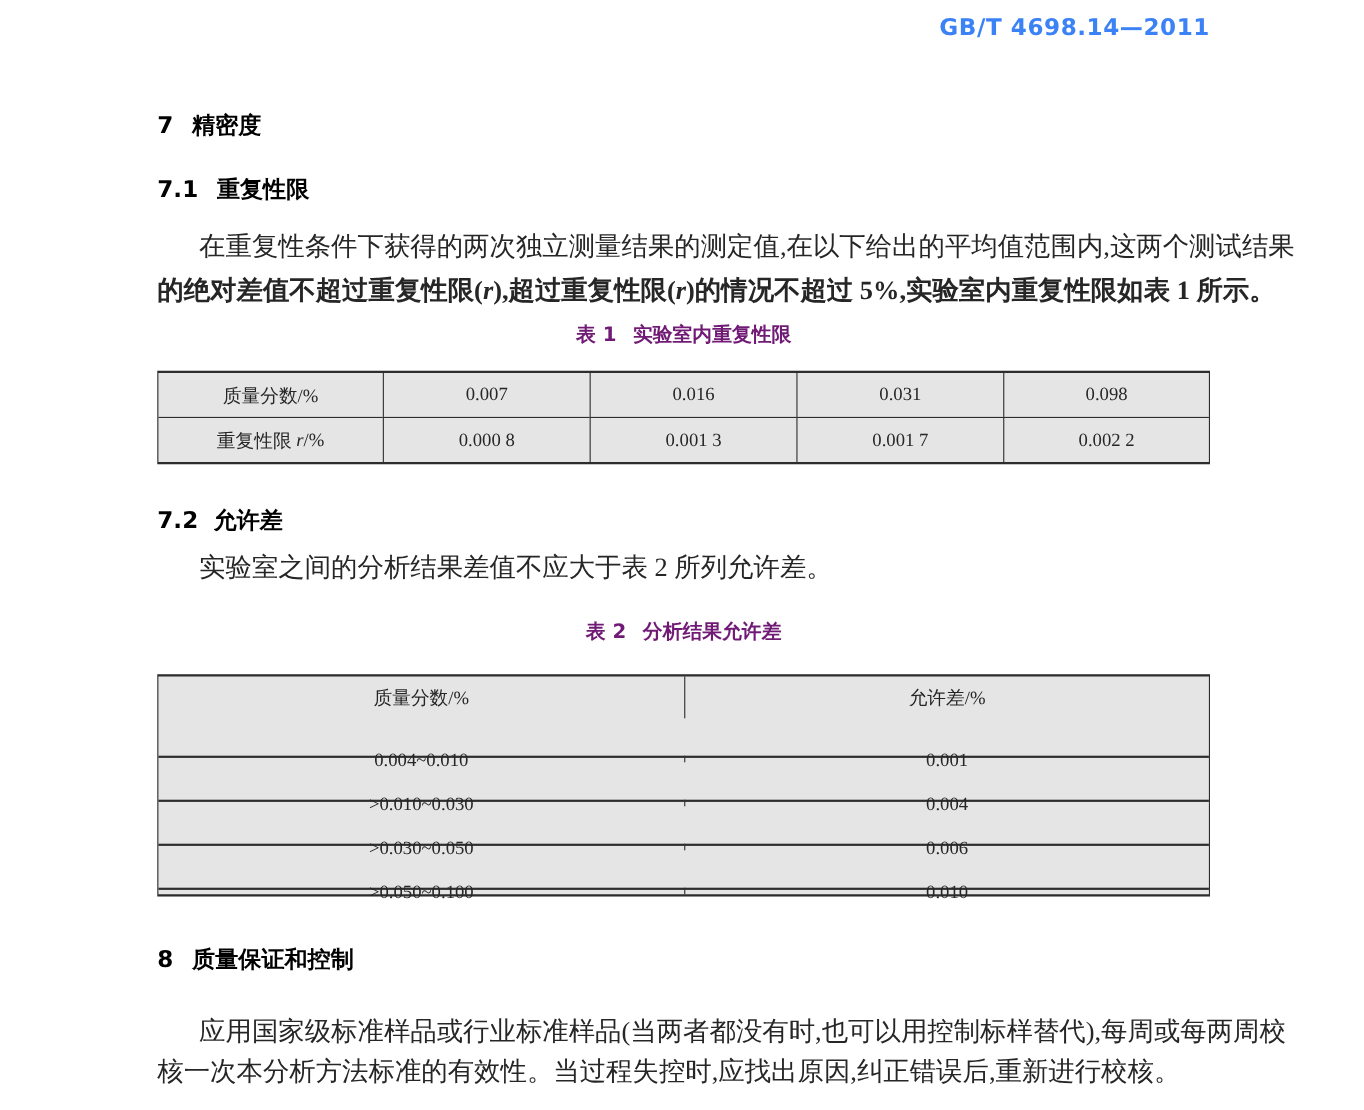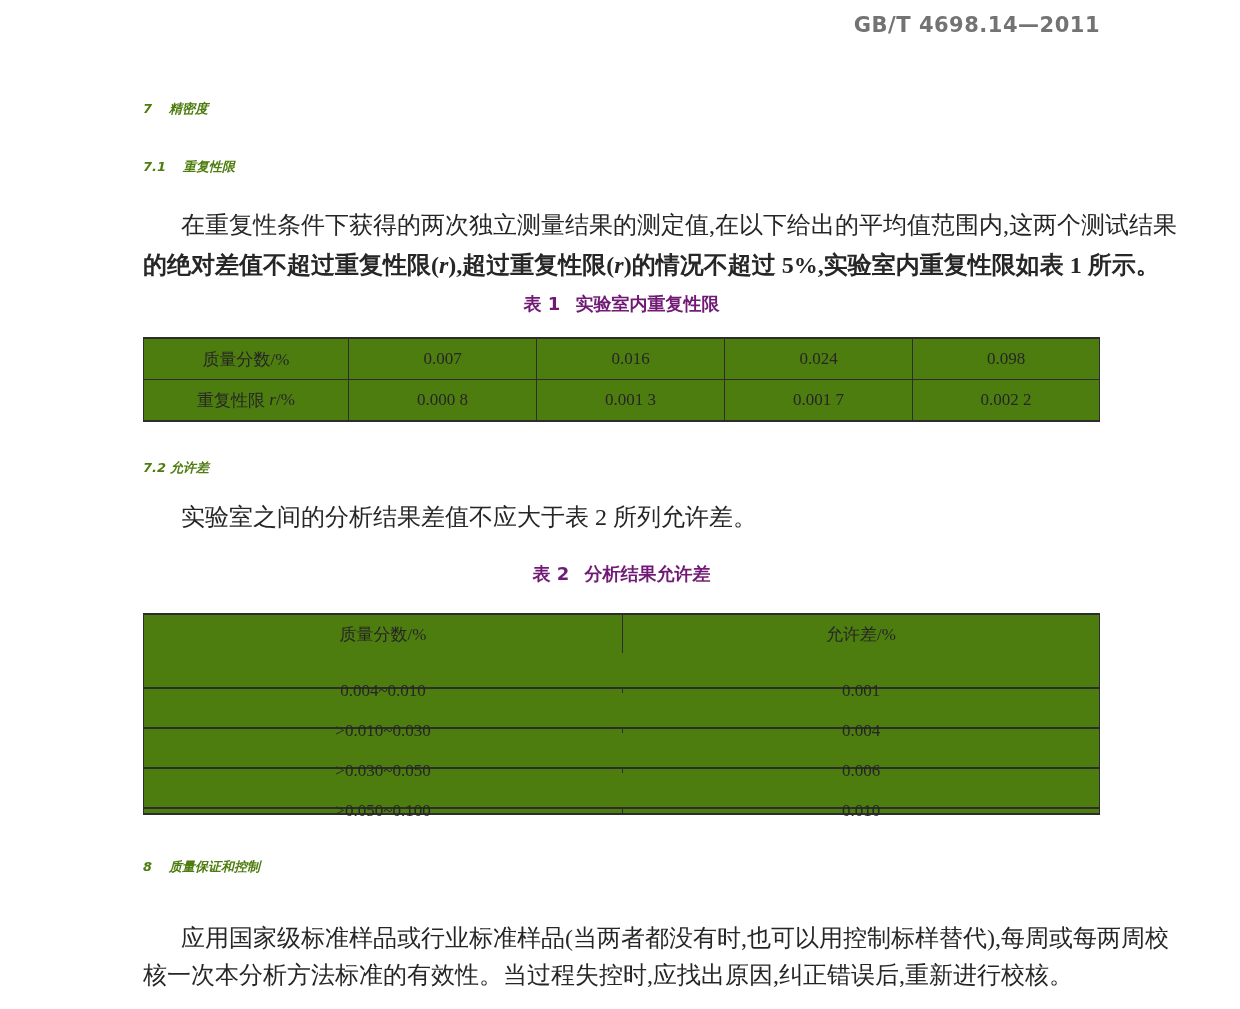--- a/index.html
+++ b/index.html
@@ -5,43 +5,43 @@
   html,body{margin:0;padding:0;}
   body{
     width:1240px;height:1009px;position:relative;background:#ffffff;
     font-family:"Liberation Serif","DejaVu Serif",serif;color:#242424;
     overflow:hidden;
   }
   .abs{position:absolute;}
   .doc-number{
     top:13px;left:143px;width:957px;text-align:right;
     font-family:"DejaVu Sans","Liberation Sans",sans-serif;
-    font-weight:700;font-size:21px;letter-spacing:0.5px;color:#737373;
+    font-weight:700;font-size:21px;letter-spacing:0.5px;color:#3b82f6;
   }
   .heading{
     left:143px;width:957px;white-space:nowrap;
     font-family:"DejaVu Sans","Liberation Sans",sans-serif;
-    font-weight:700;font-size:13px;color:#4d7c0f;font-style:italic;
+    font-weight:700;font-size:21px;color:#000000;
   }
   .heading .h-num{margin-right:17px;}
   .para{
     left:143px;width:957px;font-size:24px;line-height:26px;
     white-space:nowrap;color:#262626;
   }
   .indent{padding-left:38px;}
   .caption{
     left:143px;width:957px;text-align:center;white-space:nowrap;
     font-family:"DejaVu Sans","Liberation Sans",sans-serif;
     font-weight:700;font-size:18px;color:#701a75;
   }
   .caption .cap-label{margin-right:15px;}
   .tbl{
     left:143px;width:957px;display:grid;box-sizing:border-box;
     border:1px solid #2d2d2d;border-top:2px solid #2d2d2d;border-bottom:2px solid #2d2d2d;
-    font-size:17px;background:#4d7c0f;
+    font-size:17px;background:#e5e5e5;
   }
   .tbl1{top:337px;grid-template-columns:204px 188px 188px 188px auto;grid-template-rows:40px 41px;}
   .tbl2{top:613px;grid-template-columns:478px auto;grid-template-rows:38px 40px 40px 40px 40px;}
   .cell{
     display:flex;align-items:center;justify-content:center;
     box-sizing:border-box;border-left:1px solid #2d2d2d;
     white-space:pre;color:#262626;
   }
   .cell.first-col{border-left:none;}
   .tbl1 .cell.row-next{border-top:1px solid #2d2d2d;}
@@ -65,31 +65,31 @@
 <div class="abs para" style="top:252px;font-weight:bold;"><span>的绝对差值不超过重复性限(</span><span class="it">r</span><span>),超过重复性限(</span><span class="it">r</span><span>)的情况不超过 5%,实验室内重复性限如表 1 所示。</span></div>
 
 <div class="abs caption" style="top:292px;">
   <span class="cap-label">表 1</span><span>实验室内重复性限</span>
 </div>
 
 <div class="abs tbl tbl1">
   <div class="cell first-col">质量分数/%</div>
   <div class="cell">0.007</div>
   <div class="cell">0.016</div>
-  <div class="cell">0.024</div>
+  <div class="cell">0.031</div>
   <div class="cell">0.098</div>
   <div class="cell first-col row-next"><span>重复性限 </span><span class="it">r</span><span>/%</span></div>
   <div class="cell row-next">0.000 8</div>
   <div class="cell row-next">0.001 3</div>
   <div class="cell row-next">0.001 7</div>
   <div class="cell row-next">0.002 2</div>
 </div>
 
 <div class="abs heading" style="top:459px;">
-  <span class="h-num" style="margin-right:4px;">7.2</span><span>允许差</span>
+  <span class="h-num" style="margin-right:14px;">7.2</span><span>允许差</span>
 </div>
 
 <div class="abs para indent" style="top:504px;">实验室之间的分析结果差值不应大于表 2 所列允许差。</div>
 
 <div class="abs caption" style="top:562px;">
   <span class="cap-label">表 2</span><span>分析结果允许差</span>
 </div>
 
 <div class="abs tbl tbl2">
   <div class="cell first-col">质量分数/%</div>

